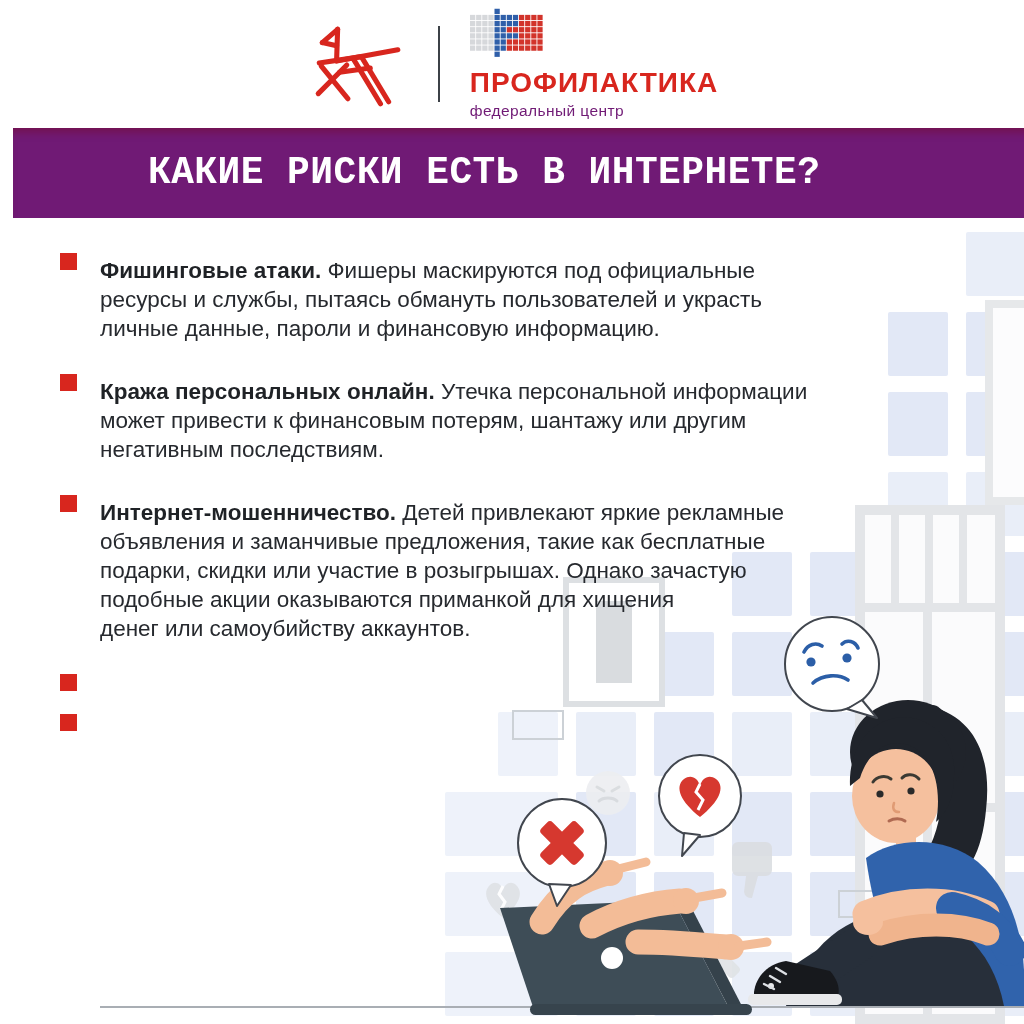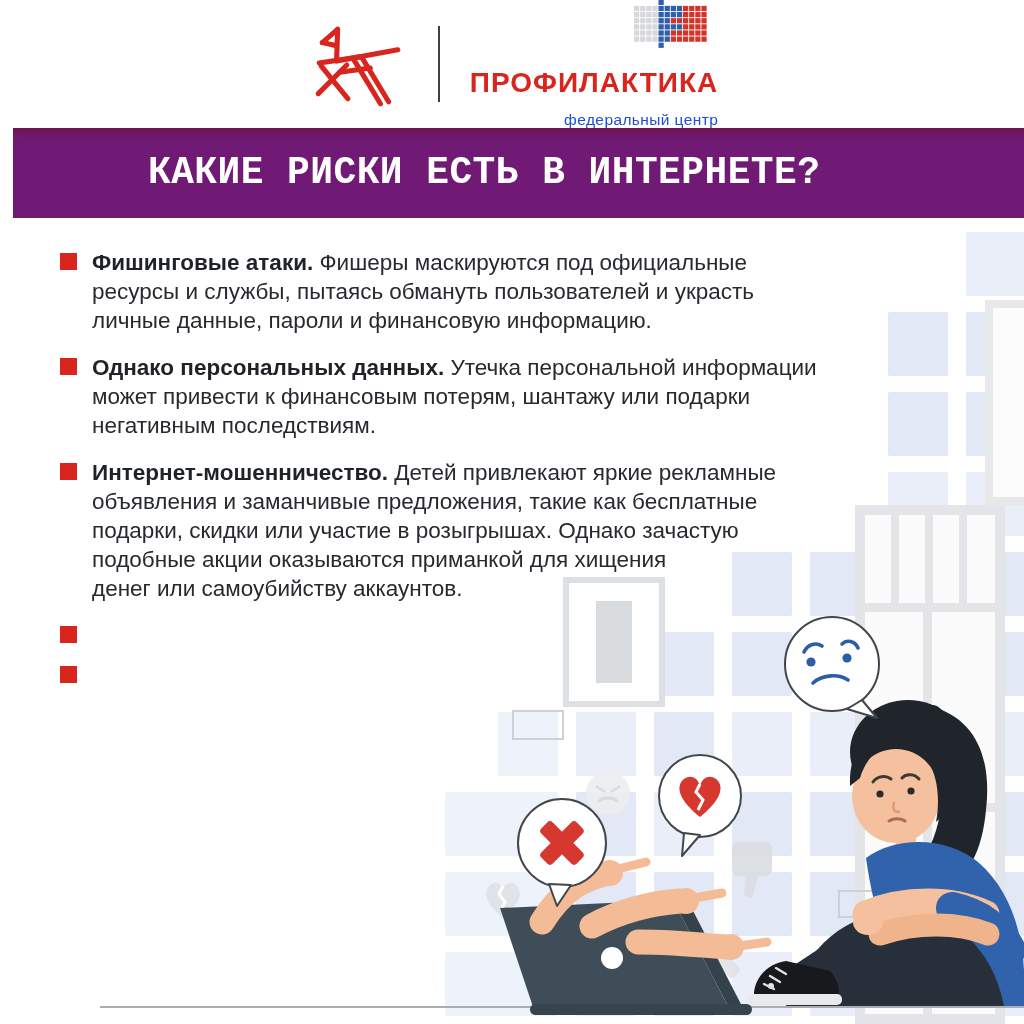--- a/index.html
+++ b/index.html
@@ -5,24 +5,24 @@
   html,body{margin:0;padding:0;}
   body{width:1024px;height:1024px;overflow:hidden;background:#ffffff;
        font-family:"Liberation Sans", sans-serif;}
   .poster{position:relative;width:1024px;height:1024px;background:#fff;}
 
   
   .header{position:absolute;left:0;top:0;width:1024px;height:128px;background:#fff;
           display:flex;align-items:center;justify-content:center;gap:30px;z-index:6;}
   .chair-logo{width:102px;height:92px;}
   .header-divider{width:2px;height:76px;background:#3c4147;}
-  .brand{display:flex;flex-direction:column;align-items:flex-end;gap:14px;}
+  .brand{display:flex;flex-direction:column;align-items:flex-start;gap:5px;}
   .brand-grid{width:84px;height:54px;margin-bottom:2px;}
   .brand-name{color:#d8261e;font-weight:800;font-size:28px;letter-spacing:1px;line-height:1;}
-  .brand-sub{color:#1d4ed8;font-size:15.5px;letter-spacing:.4px;line-height:1.2;}
+  .brand-sub{color:#701a75;font-size:15.5px;letter-spacing:.4px;line-height:1.2;}
 
   
   .banner{position:absolute;left:13px;top:128px;width:1024px;height:90px;background:#701a75;
           box-shadow:inset 0 9px 8px -5px rgba(120,0,0,.35);display:flex;align-items:center;z-index:6;font-family:Liberation Mono, monospace;}
   .banner h1{margin:0 0 0 135px;color:#fff;font-size:39px;font-weight:800;letter-spacing:.5px;
              transform:scaleX(.97);transform-origin:left;}
 
   
   .content{position:absolute;left:0;top:218px;width:1024px;height:806px;}
 
@@ -46,21 +46,21 @@
 
   .scene{position:absolute;left:430px;top:372px;width:594px;height:434px;z-index:3;}
 
   .floor-line{position:absolute;left:100px;top:788px;width:924px;height:2px;background:#a9aeb4;z-index:2;}
 
   
   .bullets{position:absolute;left:0;top:0;width:1024px;z-index:4;list-style:none;
            margin:0;padding:30px 0 0 60px;}
   .bullet{display:flex;gap:15px;margin-bottom:18px;}
   .bullet .sq-marker{flex:none;width:17px;height:17px;background:#d8261e;margin-top:5px;}
-  .bullet p{margin:0;font-size:22.5px;line-height:29px;color:#26292e;white-space:pre-line;}
+  .bullet p{margin:8px;font-size:22.5px;line-height:29px;color:#26292e;white-space:pre-line;}
   .bullet p b{font-weight:800;color:#1f2226;}
 </style>
 </head>
 <body>
 
 <div class="poster">
 
   <div class="header">
     <svg class="chair-logo" viewBox="0 0 100 90">
       <g stroke="#d8261e" stroke-width="5" fill="none" stroke-linecap="round">
@@ -345,22 +345,22 @@
 
     <ul class="bullets">
       <li class="bullet">
         <span class="sq-marker"></span>
         <p><b>Фишинговые атаки.</b><span> Фишеры маскируются под официальные
 ресурсы и службы, пытаясь обмануть пользователей и украсть
 личные данные, пароли и финансовую информацию.</span></p>
       </li>
       <li class="bullet">
         <span class="sq-marker"></span>
-        <p><b>Однако персональных данных.</b><span> Утечка персональной информации
-может привести к финансовым потерям, шантажу или подарки
+        <p><b>Кража персональных онлайн.</b><span> Утечка персональной информации
+может привести к финансовым потерям, шантажу или другим
 негативным последствиям.</span></p>
       </li>
       <li class="bullet">
         <span class="sq-marker"></span>
         <p><b>Интернет-мошенничество.</b><span> Детей привлекают яркие рекламные
 объявления и заманчивые предложения, такие как бесплатные
 подарки, скидки или участие в розыгрышах. Однако зачастую
 подобные акции оказываются приманкой для хищения
 денег или самоубийству аккаунтов.</span></p>
       </li>

